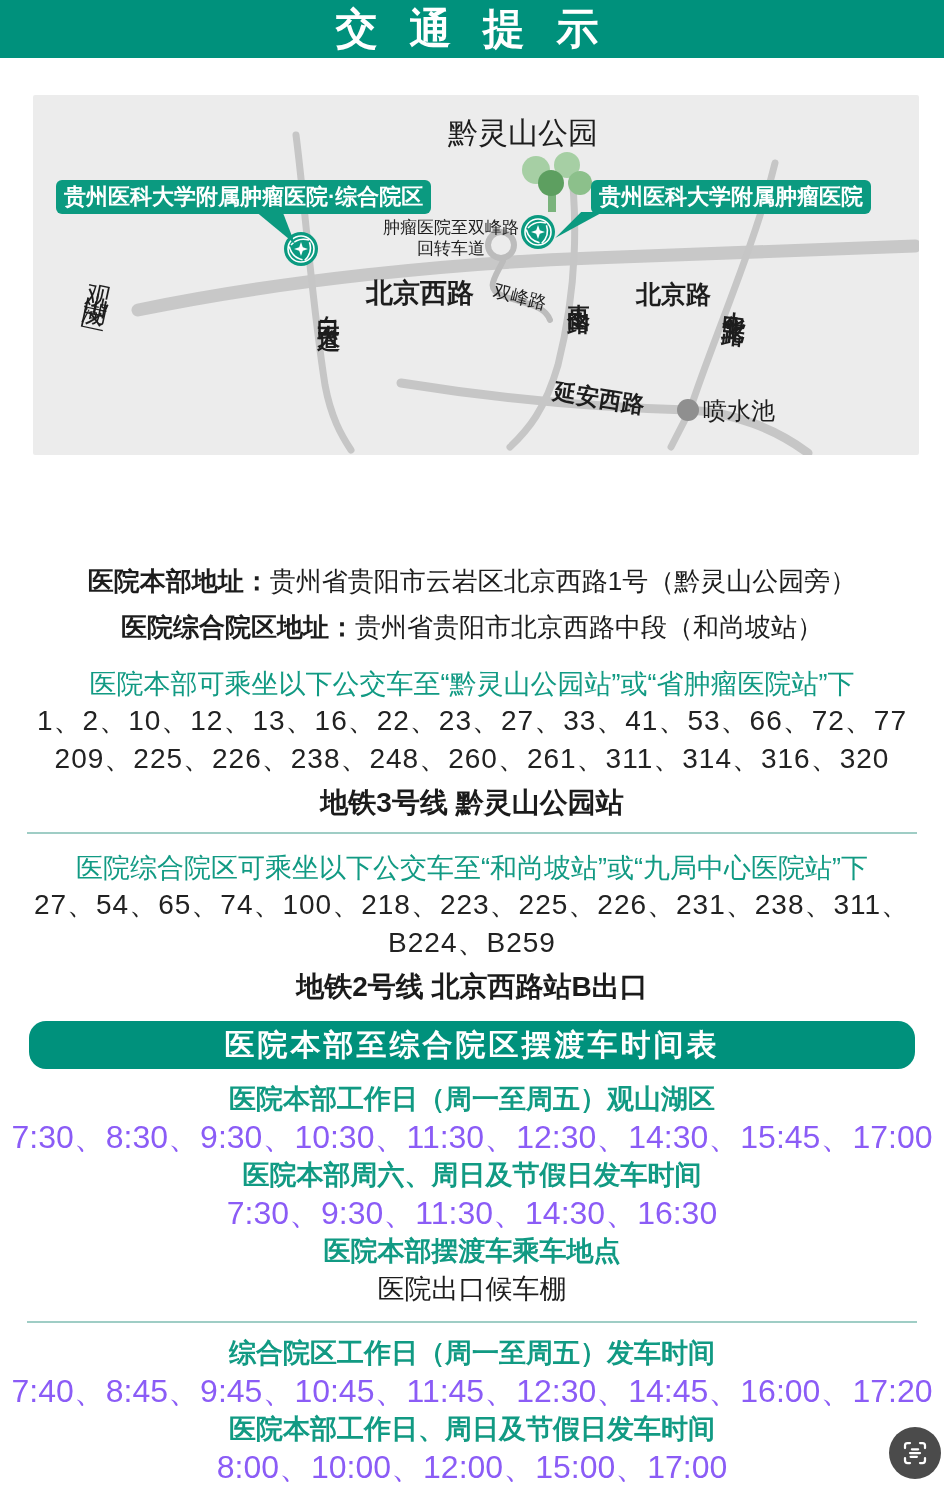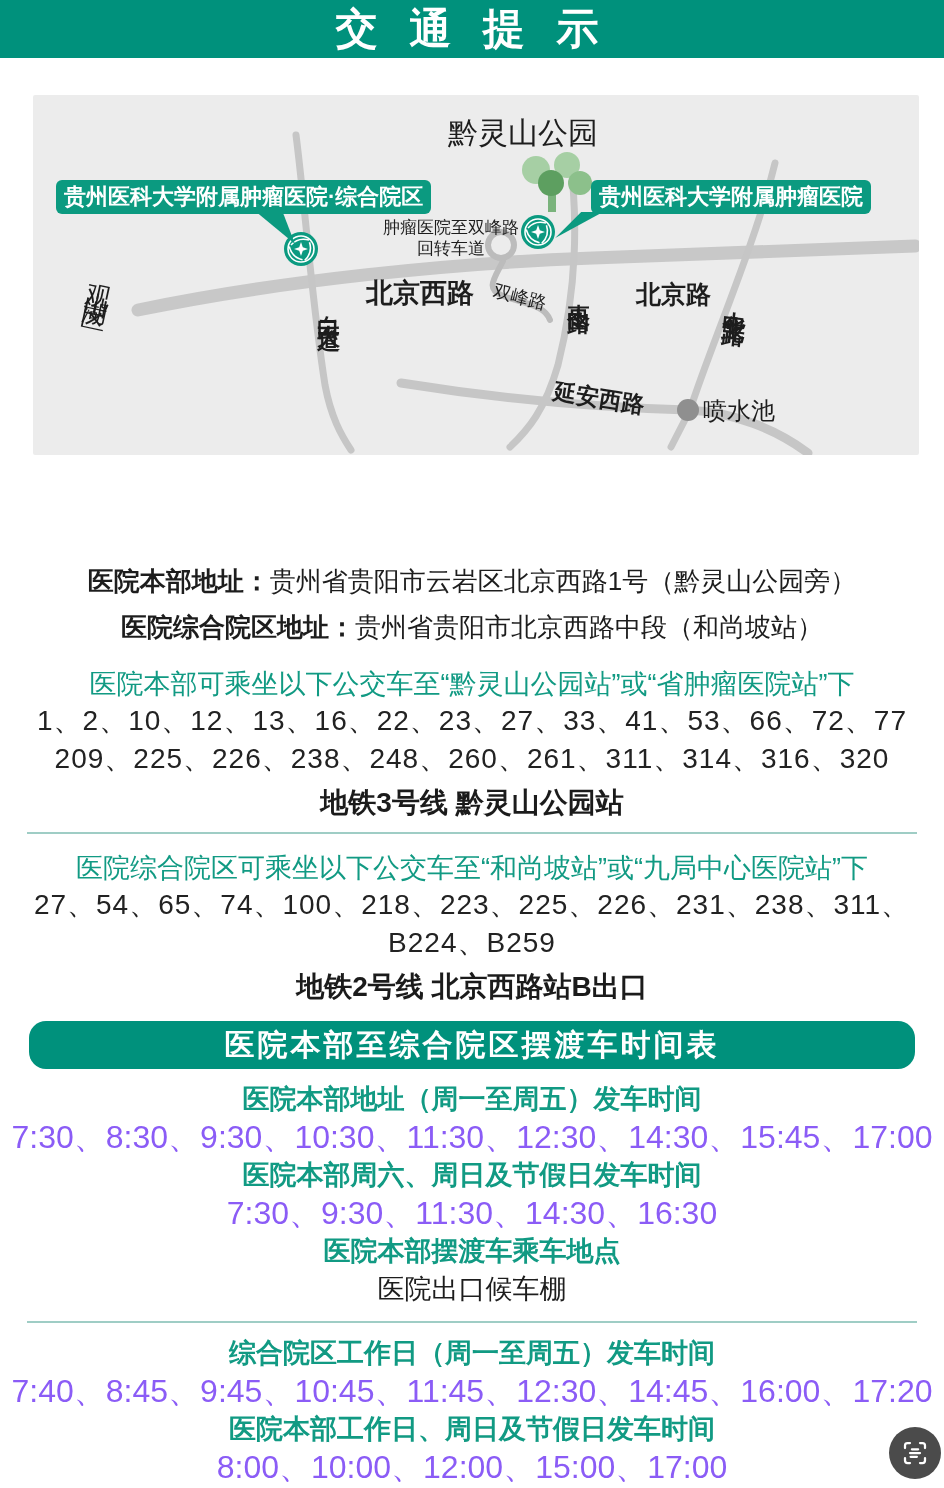--- a/index.html
+++ b/index.html
@@ -155,21 +155,21 @@
     <div class="green-head">医院综合院区可乘坐以下公交车至“和尚坡站”或“九局中心医院站”下</div>
     <div class="nums">27、54、65、74、100、218、223、225、226、231、238、311、B224、B259</div>
     <div class="metro">地铁2号线 北京西路站B出口</div>
   </div>
 
   <div class="shuttle-banner">
     <span>医院本部至综合院区摆渡车时间表</span>
   </div>
 
   <div class="t-block">
-    <div class="t-head">医院本部地址（周一至周五）发车时间</div>
+    <div class="t-head">医院本部工作日（周一至周五）观山湖区</div>
     <div class="t-times">7:30、8:30、9:30、10:30、11:30、12:30、14:30、15:45、17:00</div>
     <div class="t-head">医院本部周六、周日及节假日发车时间</div>
     <div class="t-times">7:30、9:30、11:30、14:30、16:30</div>
     <div class="t-head">医院本部摆渡车乘车地点</div>
     <div class="t-loc">医院出口候车棚</div>
   </div>
 
   <div class="divider divider2"></div>
 
   <div class="t-block">

